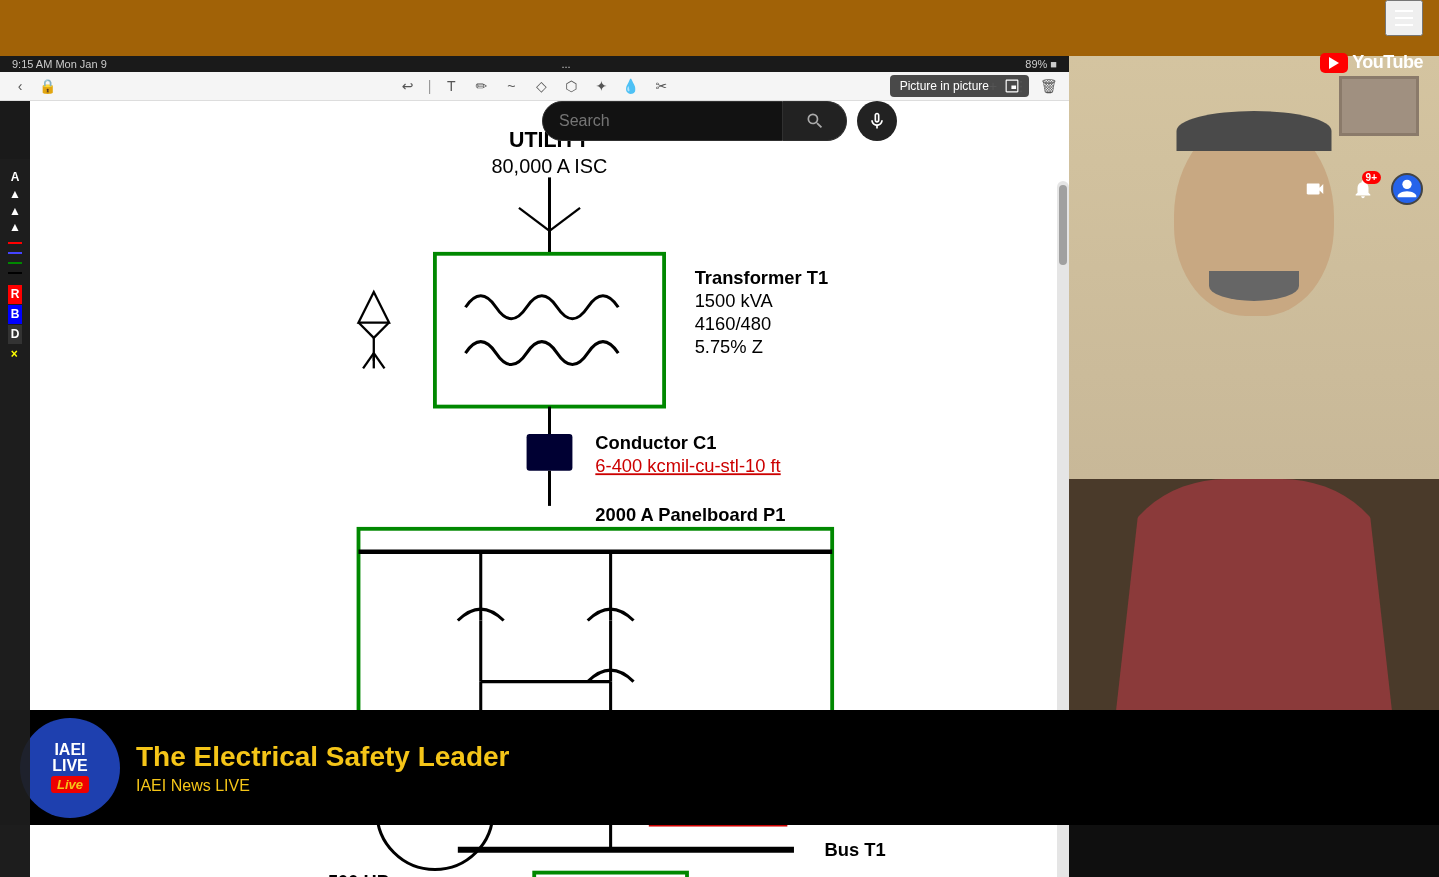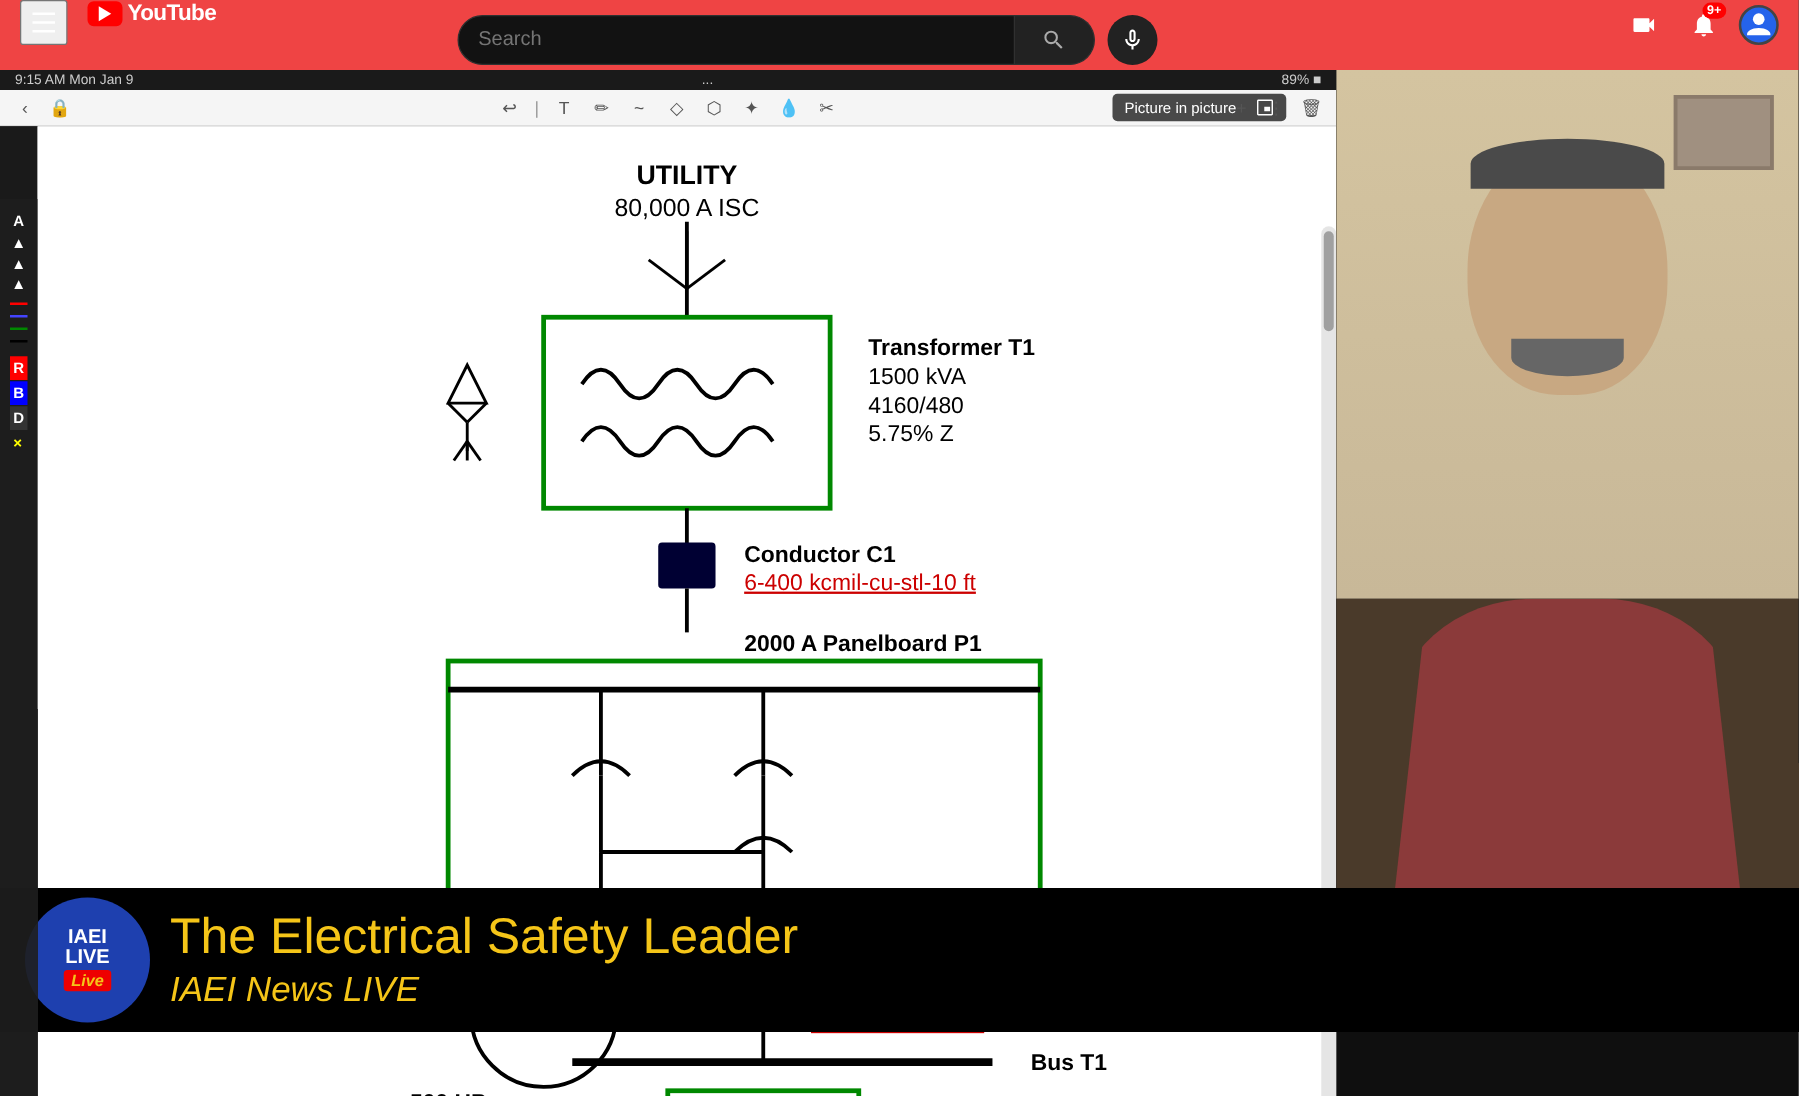--- a/index.html
+++ b/index.html
@@ -8,27 +8,28 @@
       font-family: 'Arial', sans-serif;
       width: 1439px;
       height: 877px;
       overflow: hidden;
       color: #fff;
     }
 
     
     #header {
       display: flex;
-      align-items: flex-start;
-      background: #ef4444;
+      align-items: flex-end;
+      background: #a16207;
       height: 56px;
       padding: 0 16px;
       gap: 16px;
       position: relative;
       z-index: 10;
+      flex-direction: column;
     }
     #hamburger-btn {
       cursor: pointer;
       display: flex;
       flex-direction: column;
       gap: 5px;
       padding: 8px;
     }
     #hamburger-btn span {
       display: block;
@@ -319,27 +320,26 @@
     #channel-logo-inner {
       text-align: center;
       color: #fff;
       font-weight: bold;
     }
     #channel-text {
       display: flex;
       flex-direction: column;
     }
     #channel-title {
-      font-size: 40px;
-      font-weight: normal;
+      font-size: 28px;
+      font-weight: bold;
       color: #f5c518;
     }
     #channel-subtitle {
-      font-size: 28px;
-      font-style: italic;
+      font-size: 16px;
       color: #f5c518;
       margin-top: 4px;
     }
 
     
     #video-controls {
       background: #000;
       height: 52px;
       display: flex;
       flex-direction: column;

